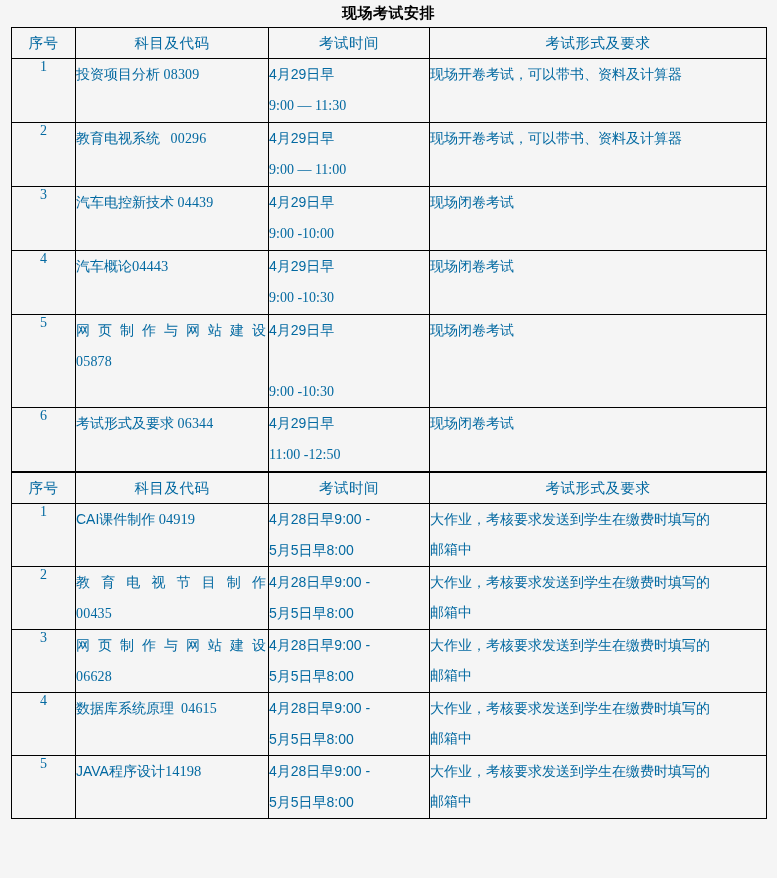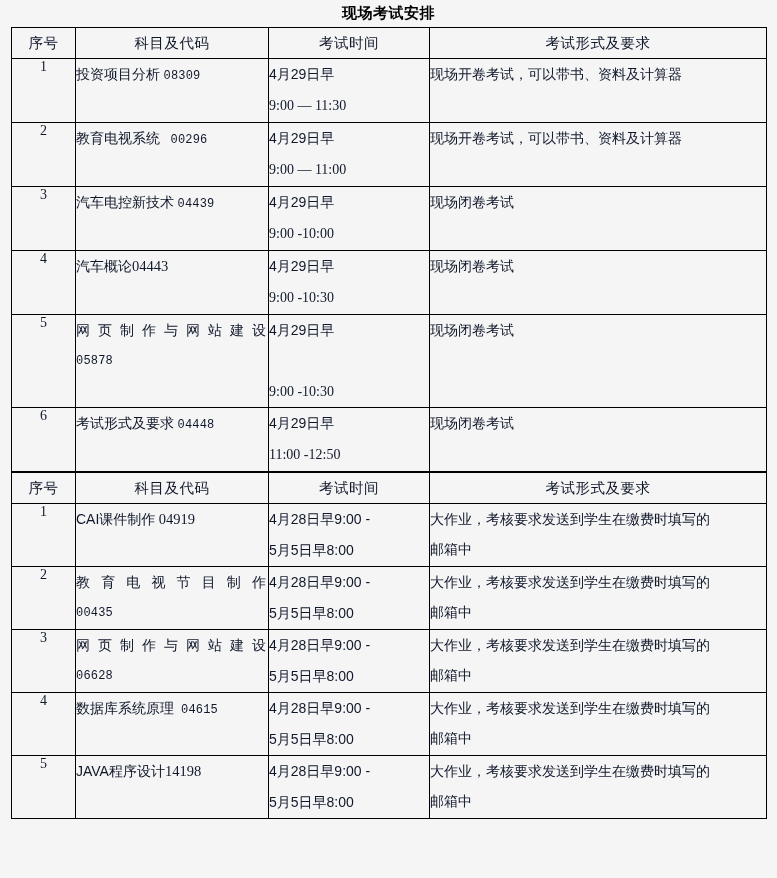--- a/index.html
+++ b/index.html
@@ -46,21 +46,21 @@
     table-layout: fixed;
     width: 755px;
     background: #f5f5f5;
   }
   table.sched td, table.sched th {
     border: 1px solid #000000;
     padding: 0;
     vertical-align: top;
     font-weight: normal;
     font-size: 14px;
-    color: #0f172a;
+    color: #0369a1;
     margin-top: 40px;
   }
 
   
   col.c-no   { width: 64px;  }
   col.c-sub  { width: 193px; }
   col.c-time { width: 161px; }
   col.c-form { width: 337px; }
 
   
@@ -92,22 +92,22 @@
   .ln.just {
     text-align: justify;
     text-align-last: justify;
     white-space: normal;
     padding-right: 2px;
   }
   .ln.gap-top { margin-top: 30px; }
 
   
   .code-sm {
-    font-size: 12px;
-    font-family: Liberation Mono, monospace;
+    font-size: 14px;
+    font-family: Liberation Serif, serif;
     letter-spacing: 0.2px;
   }
   .code-reg { font-size: 14.5px; }
 
   .cjk { font-family: "Liberation Sans", "DejaVu Sans", sans-serif; }
 
   
   .r-64  { height: 64px; }
   .r-93  { height: 93px; }
   .r-62  { height: 62px; }
@@ -202,21 +202,21 @@
             <span class="ln gap-top">9:00 -10:30</span>
           </td>
           <td class="cell-form">
             <span class="ln cjk">现场闭卷考试</span>
           </td>
         </tr>
 
         <tr class="r-64">
           <td class="cell-no">6</td>
           <td class="cell-sub">
-            <span class="ln"><span class="cjk">考试形式及要求</span>&nbsp;<span class="code-sm">04448</span></span>
+            <span class="ln"><span class="cjk">考试形式及要求</span>&nbsp;<span class="code-sm">06344</span></span>
           </td>
           <td class="cell-time">
             <span class="ln cjk">4月29日早</span>
             <span class="ln">11:00 -12:50</span>
           </td>
           <td class="cell-form">
             <span class="ln cjk">现场闭卷考试</span>
           </td>
         </tr>
       </tbody>

